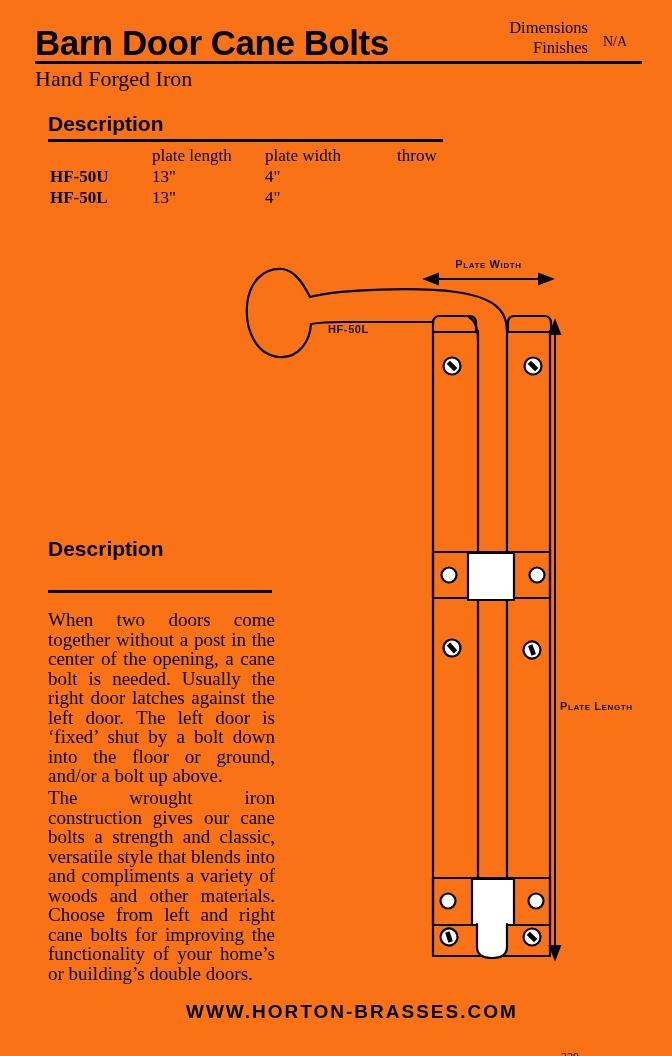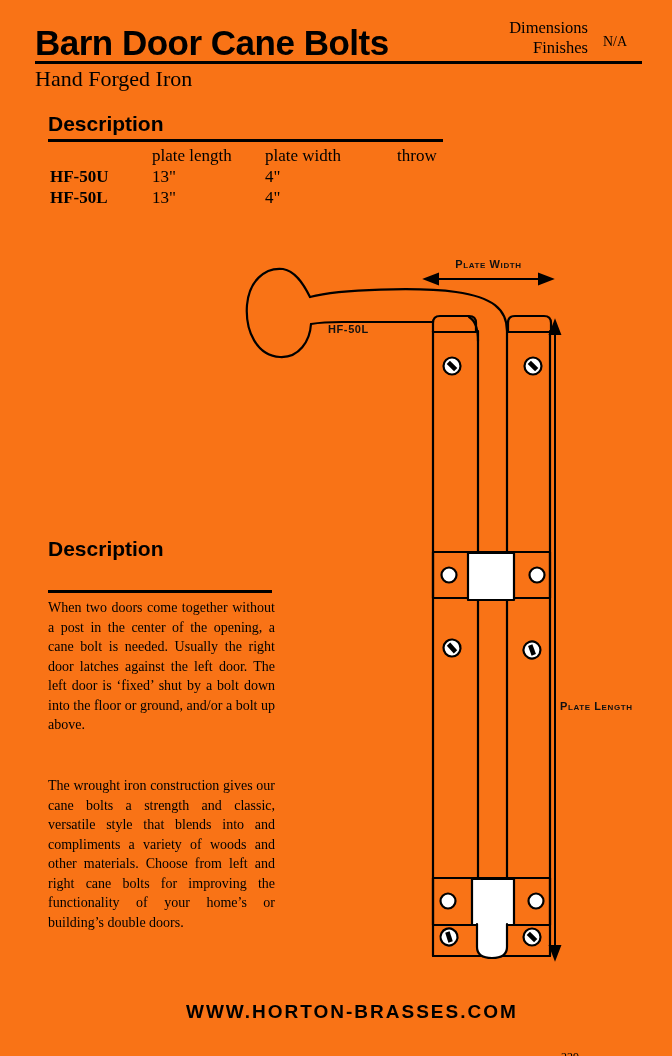--- a/index.html
+++ b/index.html
@@ -26,22 +26,22 @@
   .dim-rule { left:48px; top:139px; width:395px; height:2.5px; background:#000; }
 
   table.dims { position:absolute; left:50px; top:145px; border-collapse:collapse;
     font-size:17px; line-height:21px; }
   table.dims td { padding:0; height:21px; vertical-align:top; }
   td.c1 { width:102px; } td.c2 { width:113px; } td.c3 { width:132px; } td.c4 { width:60px;margin-left:13px; }
   td.model { font-weight:bold;margin-left:8px; }
 
   .desc-heading { left:48px; top:537px; }
   .desc-rule { left:48px; top:590px; width:224px; height:2.5px; background:#000; }
-  .para { left:48px; width:227px; font-size:14px; line-height:19.5px;
-    text-align:justify; }
+  .para { left:48px; width:227px; font-size:19px; line-height:19.5px;
+    text-align:justify;margin-top:12px; }
   .para1 { top:598px; }
   .para2 { top:776px; }
 
   .diagram-label { font-family:"Liberation Sans", sans-serif; font-weight:bold;
     font-variant:small-caps; font-size:11px; letter-spacing:0.6px; color:#111; }
   .pw-label { left:425px; top:258px; width:127px; text-align:center; }
   .pl-label { left:560px; top:700px; }
   .model-label { left:328px; top:323px; font-family:"Liberation Sans", sans-serif;
     font-weight:bold; font-size:11px; letter-spacing:0.6px; color:#111; }
 

